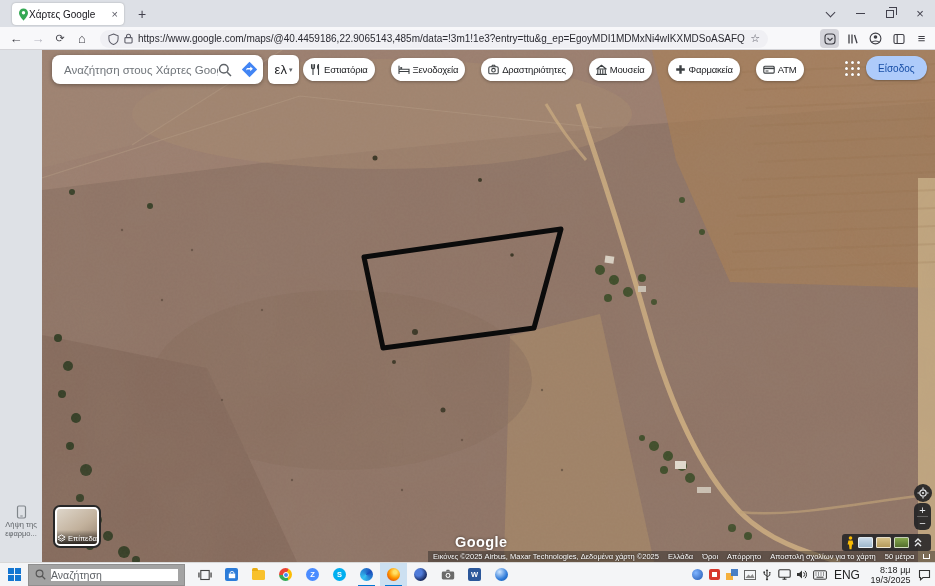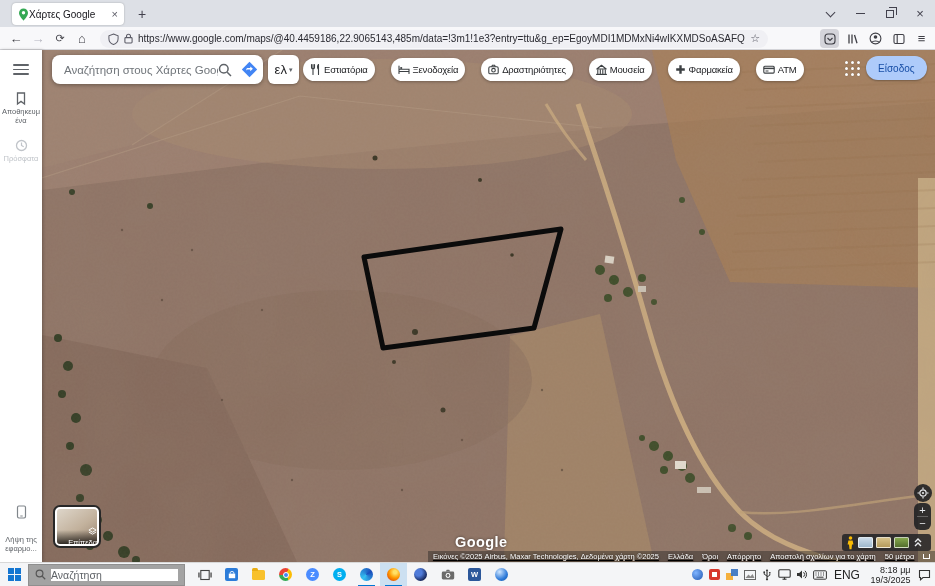--- a/index.html
+++ b/index.html
@@ -60,29 +60,29 @@
 
   .apps-grid { position:absolute; left:845px; top:61px; width:16px; height:16px; display:grid; grid-template-columns:repeat(3,1fr); gap:2.5px; z-index:6; }
   .apps-grid span { width:3px; height:3px; border-radius:50%; background:#fff; box-shadow:0 0 1px rgba(0,0,0,.4); }
   .signin { position:absolute; left:866px; top:56px; height:24px; padding:0 12px; border-radius:12px; background:#aecbfa;
             color:#174ea6; font-size:10px; display:flex; align-items:center; box-shadow:0 1px 2px rgba(0,0,0,.3); z-index:6; }
 
   .layers-btn { position:absolute; left:53px; top:505px; width:48px; height:43px; border-radius:7px; border:2px solid rgba(15,15,15,.9);
                 background:#fff; padding:2px; z-index:6; }
   .layers-thumb { width:100%; height:100%; border-radius:3px; background:linear-gradient(145deg,#ded6ca 0%,#c2b19c 55%,#96826f 100%); position:relative; overflow:hidden; }
   .layers-cap { position:absolute; bottom:0; left:0; right:0; height:14px; background:linear-gradient(transparent,rgba(0,0,0,.75));
-                display:flex; align-items:flex-end; justify-content:center; gap:2px; padding-bottom:1px;flex-direction:column; }
+                display:flex; align-items:flex-end; justify-content:center; gap:2px; padding-bottom:1px; }
   .layers-cap span { font-size:7.5px; color:#fff; }
 
-  .app-promo { position:absolute; left:0; top:505px; width:42px; display:flex; flex-direction:column; align-items:center; gap:17px; z-index:6; }
+  .app-promo { position:absolute; left:0; top:505px; width:42px; display:flex; flex-direction:column; align-items:center; gap:2px; z-index:6; }
 
   .gmaps-logo { position:absolute; left:455px; top:534px; color:#fff; font-size:14.5px; font-weight:bold; letter-spacing:.4px;
                 text-shadow:0 0 3px rgba(0,0,0,.55); z-index:6; }
   .attr-band { position:absolute; left:428px; top:551px; width:507px; height:11px; background:rgba(30,30,30,.42);
-               display:flex; align-items:center; gap:9px; padding:0 5px; z-index:6;text-decoration:underline; }
+               display:flex; align-items:center; gap:9px; padding:0 5px; z-index:6; }
   .attr-band span { font-size:7.5px; color:#fff; white-space:nowrap; text-shadow:0 0 2px rgba(0,0,0,.8); }
   .scalebar { width:64px; height:5px; border-bottom:1.6px solid #fff; border-left:1.6px solid #fff; border-right:1.6px solid #fff; }
 
   .pegman-bar { position:absolute; left:842px; top:534px; width:89px; height:17px; background:rgba(32,33,36,.85); border-radius:3px;
                 display:flex; align-items:center; gap:3px; padding:0 4px; z-index:6; }
   .thumb { width:15px; height:11px; border-radius:1.5px; border:.8px solid rgba(255,255,255,.65); }
   .t1 { background:linear-gradient(#cddcea,#9fb8cd); }
   .t2 { background:linear-gradient(#d8c28a,#b59a5c); }
   .t3 { background:linear-gradient(#86a84e,#546e2d); }
 
@@ -304,40 +304,20 @@
           <circle cx="80" cy="180" r="1.2"></circle>
       </g>
 
       <rect width="893" height="512" filter="url(#coarse)" opacity="0.35"></rect>
       <rect width="893" height="512" filter="url(#fine)" opacity="0.22"></rect>
 
       <polygon fill="none" stroke="#0b0b0b" stroke-width="5" stroke-linejoin="round" points="322,207 519,179 492,278 341,298"></polygon>
     </svg>
   </div>
 
-  <div class="sidebar">
-    <div class="burger">
-        <span></span>
-        <span></span>
-        <span></span>
-      </div>
-    <div class="sb-item" style="top:42px;">
-      <svg width="12" height="13" viewBox="0 0 12 13">
-        <path d="M2.5,1 h7 v11 l-3.5,-2.6 -3.5,2.6 z" fill="none" stroke="#5f6368" stroke-width="1.3"></path>
-      </svg>
-      <span class="sb-label">Αποθηκευμένα</span>
-    </div>
-    <div class="sb-item" style="top:89px;">
-      <svg width="13" height="13" viewBox="0 0 13 13">
-        <circle cx="6.5" cy="6.5" r="5" fill="none" stroke="#c0c4c9" stroke-width="1.3"></circle>
-        <path d="M6.5,3.6 V6.5 L8.7,7.8" fill="none" stroke="#c0c4c9" stroke-width="1.2"></path>
-      </svg>
-      <span class="sb-label dim">Πρόσφατα</span>
-    </div>
-  </div>
 
   <div class="search-card">
     <input type="text" placeholder="Αναζήτηση στους Χάρτες Google" style="">
     <svg width="14" height="14" viewBox="0 0 14 14" style="margin-right:9px;">
       <circle cx="5.8" cy="5.8" r="4.3" fill="none" stroke="#5f6368" stroke-width="1.5"></circle>
       <line x1="9.2" y1="9.2" x2="13" y2="13" stroke="#5f6368" stroke-width="1.5"></line>
     </svg>
     <svg width="17" height="17" viewBox="0 0 16 16" style="margin-right:8px;">
       <path d="M8,0.8 L15.2,8 L8,15.2 L0.8,8 Z" fill="#4285f4"></path>
       <path d="M5,9.4 V8 C5,7.1 5.6,6.6 6.5,6.6 H8.7 V5.1 L11.2,7.4 L8.7,9.7 V8.1 H6.6 C6.1,8.1 5,8.4 5,9.4 Z" fill="#fff"></path>

